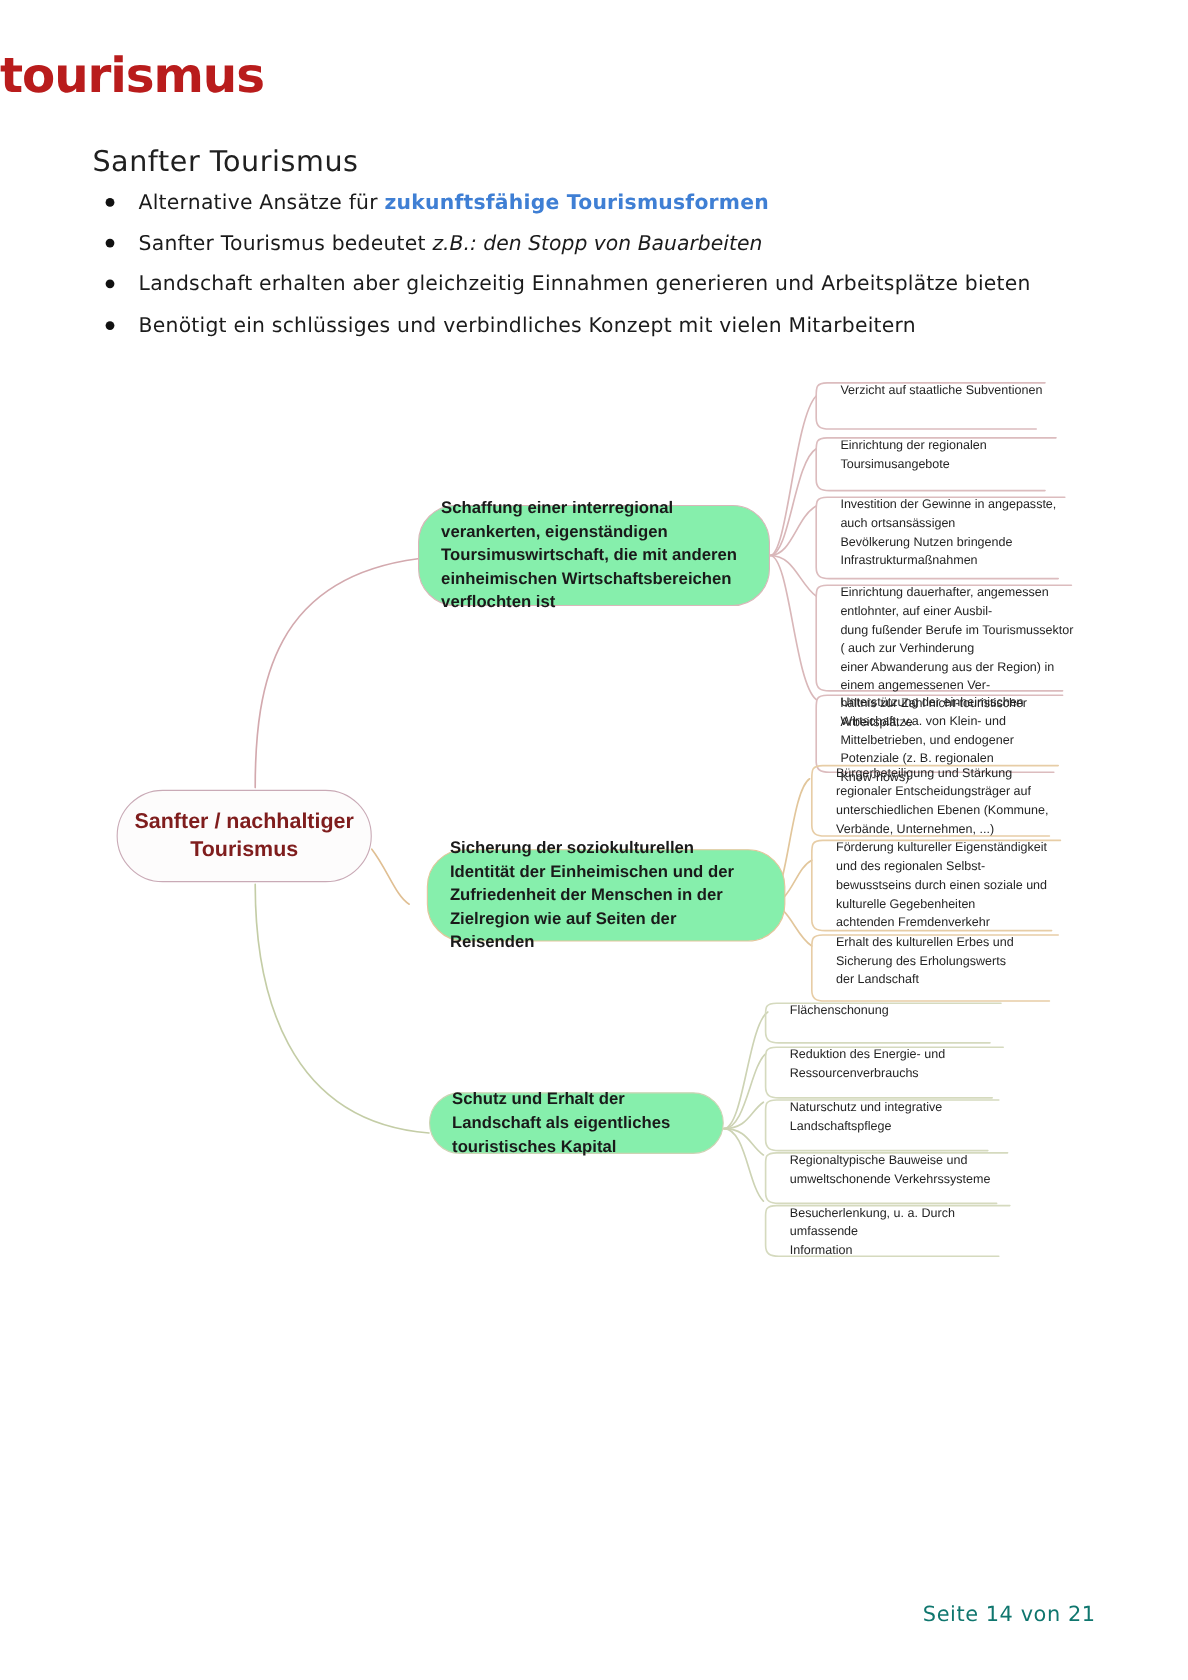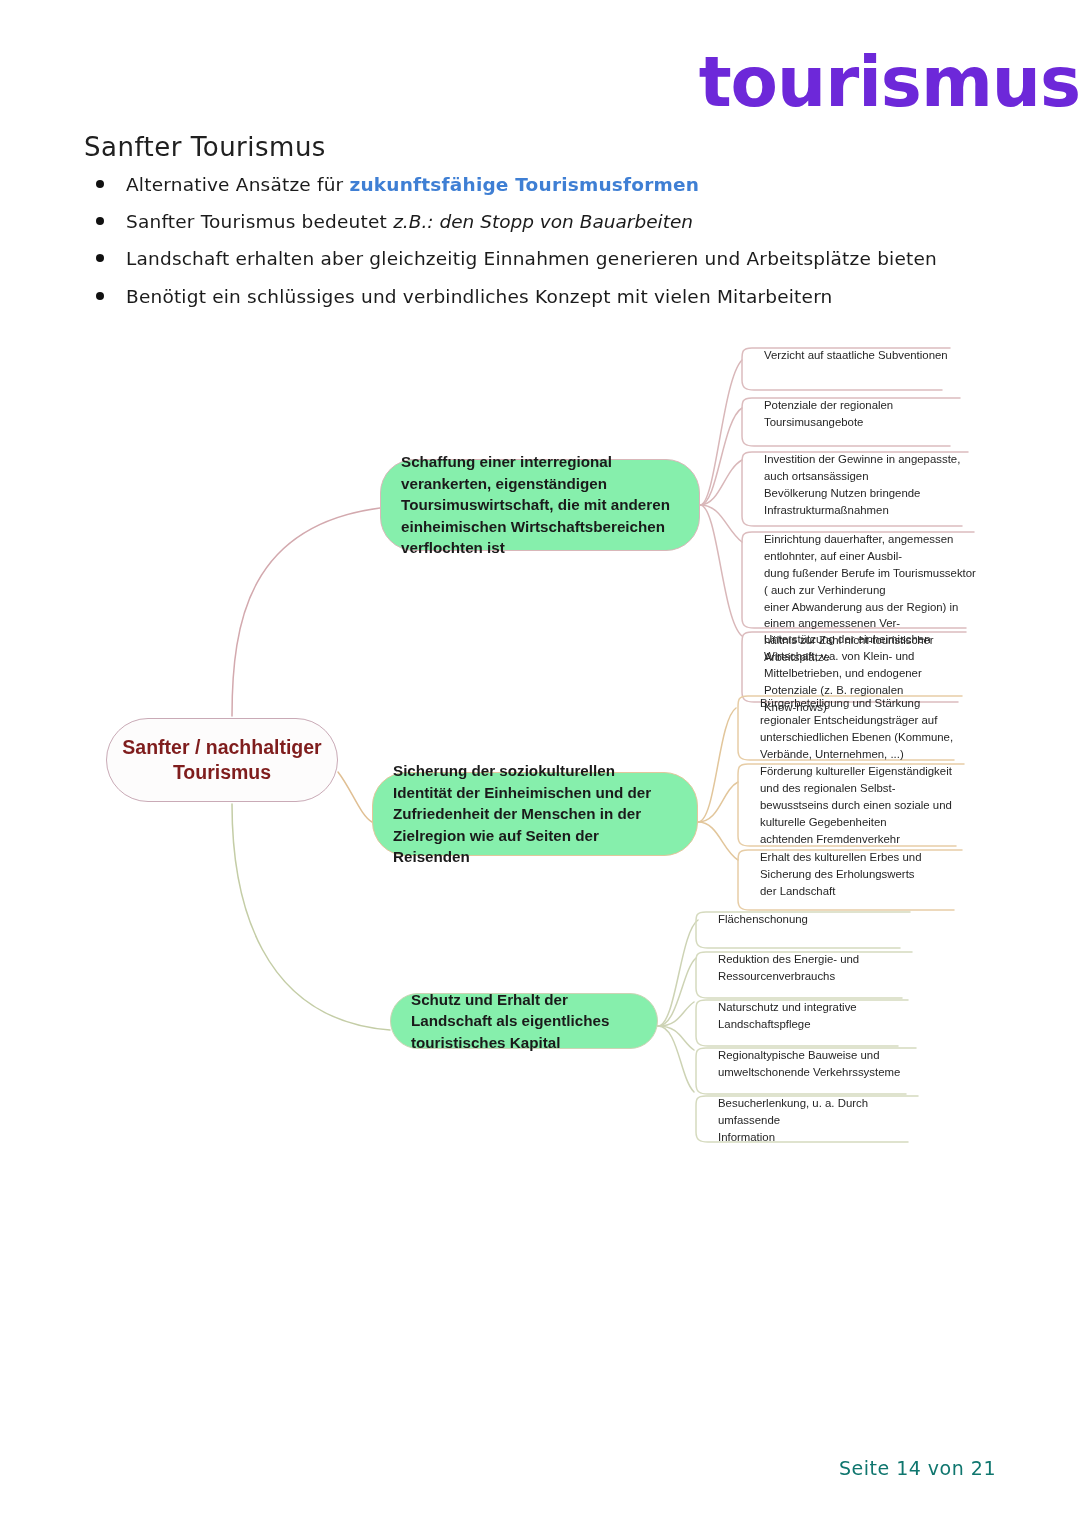--- a/index.html
+++ b/index.html
@@ -16,26 +16,26 @@
     font-family: "Liberation Sans", sans-serif;
     color: #1a1a1a;
   }
 
   
   .page-title {
     position: absolute;
     top: 48px;
     left: 0;
     width: 1080px;
-    text-align: right;
+    text-align: left;
     font-family: "DejaVu Sans", sans-serif;
-    font-size: 69px;
+    font-size: 44px;
     font-weight: 700;
     letter-spacing: -1px;
-    color: #6d28d9;
+    color: #b91c1c;
     text-transform: lowercase;
     line-height: 1;
   }
 
   
   .notes {
     position: absolute;
     top: 132px;
     left: 84px;
     width: 880px;
@@ -128,21 +128,21 @@
     background: #86efac;
     display: flex;
     align-items: center;
     padding: 12px 20px;
     font-size: 15.2px;
     font-weight: 700;
     line-height: 1.42;
     color: #1a1a1a;
   }
   .branch-1 { left: 380px; top: 139px; width: 320px; height: 92px; border: 1.3px solid #d9b7b9; }
-  .branch-2 { left: 372px; top: 452px; width: 326px; height: 84px; border: 1.3px solid #e2c69b; }
+  .branch-2 { left: 388px; top: 452px; width: 326px; height: 84px; border: 1.3px solid #e2c69b; }
   .branch-3 { left: 390px; top: 673px; width: 268px; height: 56px; border: 1.3px solid #cdd3b4; }
 
   
   .leaf {
     position: absolute;
     font-family: "Liberation Sans", sans-serif;
     font-size: 11.4px;
     line-height: 1.48;
     color: #252525;
     box-sizing: border-box;
@@ -226,21 +226,21 @@
 Tourismus</div>
 
   <div class="node branch-node branch-1">Schaffung einer interregional verankerten, eigenständigen Toursimuswirtschaft, die mit anderen einheimischen Wirtschaftsbereichen verflochten ist</div>
   <div class="node branch-node branch-2">Sicherung der soziokulturellen Identität der Einheimischen und der Zufriedenheit der Menschen in der Zielregion wie auf Seiten der Reisenden</div>
   <div class="node branch-node branch-3">Schutz und Erhalt der Landschaft als eigentliches touristisches Kapital</div>
 
   <div class="leaf" style="left:748px; top:24px;  width:228px;">
       <span class="txt">Verzicht auf staatliche Subventionen</span>
     </div>
   <div class="leaf" style="left:748px; top:74px;  width:228px;">
-      <span class="txt">Potenziale der regionalen
+      <span class="txt">Einrichtung der regionalen
 Toursimusangebote</span>
     </div>
   <div class="leaf" style="left:748px; top:128px; width:232px;">
       <span class="txt">Investition der Gewinne in angepasste, auch ortsansässigen
 Bevölkerung Nutzen bringende
 Infrastrukturmaßnahmen</span>
     </div>
   <div class="leaf" style="left:748px; top:208px; width:236px;">
       <span class="txt">Einrichtung dauerhafter, angemessen entlohnter, auf einer Ausbil-
 dung fußender Berufe im Tourismussektor ( auch zur Verhinderung

